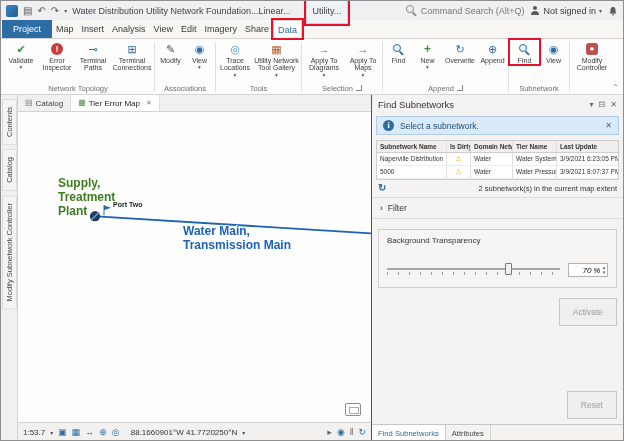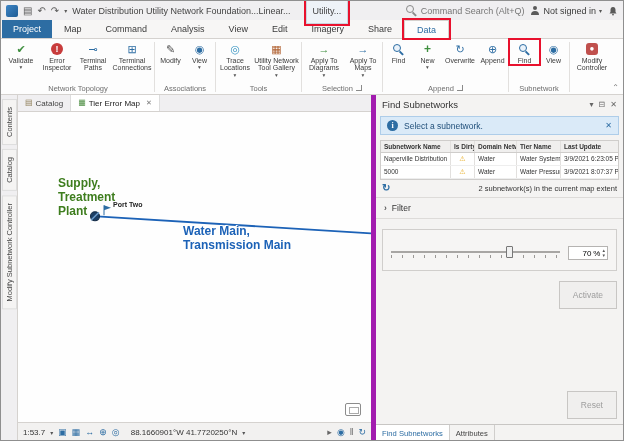--- a/index.html
+++ b/index.html
@@ -21,21 +21,21 @@
   .mag::before { content:""; position:absolute; left:0; top:0; width:6px; height:6px; border:1.6px solid #2d6da3; border-radius:50%; background:#eaf2fa; }
   .mag::after { content:""; position:absolute; width:4.5px; height:1.7px; background:#2d6da3; transform:rotate(45deg); left:6px; top:8px; }
   .mag.gray::before { border-color:#8a8a8a; background:transparent; }
   .mag.gray::after { background:#8a8a8a; }
   .person { position:relative; width:10px; height:10px; display:inline-block; }
   .person::before { content:""; position:absolute; left:3px; top:0; width:4px; height:4px; border-radius:50%; background:#5a5a5a; }
   .person::after { content:""; position:absolute; left:1px; top:5px; width:8px; height:4px; border-radius:4px 4px 0 0; background:#5a5a5a; }
 
   
   .tabrow { height:19px; background:#f7f6f5; display:flex; align-items:stretch; padding-left:1px; font-size:9px; border-bottom:1px solid #d5d2cf; }
-  .rtab { padding:4px 12px; color:#3b3b3b; white-space:nowrap; }
+  .rtab { padding:4px 4px; color:#3b3b3b; white-space:nowrap; }
   .rtab.project { background:#2d6da3; color:#fff; padding:4px 11px; }
   .rtab.active { background:#fdfdfd; color:#2d6da3; border:1px solid #d5d2cf; border-bottom:none; }
 
   .anno { outline:2px solid #e8112d; outline-offset:0px; z-index:30; position:relative; }
 
   
   .ribbon { height:56px; background:#fdfdfd; border-bottom:1px solid #d5d2cf; display:flex; padding:1px 2px 0 2px; position:relative; }
   .rgroup { display:flex; flex-direction:column; min-width:0; }
   .rbuttons { display:flex; flex:1; align-items:flex-start; }
   .rlabel { height:12px; font-size:7.5px; color:#6e6e6e; display:flex; align-items:center; justify-content:center; gap:3px; white-space:nowrap; }
@@ -84,21 +84,21 @@
   .overviewbtn::after { content:""; position:absolute; left:3px; top:3px; width:8px; height:5px; border:1px solid #aaa; }
 
   .mapstatus { height:19px; background:#f2f1f0; border-top:1px solid #d5d2cf; display:flex; align-items:center; gap:5px; padding:0 5px; font-size:8px; color:#333; white-space:nowrap; }
   .sic { color:#2d6da3; font-size:9px; line-height:1; }
   .sic.gray { color:#666; }
   .sdrop { font-size:6px; color:#555; }
   .coords { margin-left:6px; }
   .ms-right { margin-left:auto; display:flex; gap:5px; align-items:center; }
 
   
-  .dockpanel { width:252px; background:#f4f3f2; border-left:5px solid #a21caf; display:flex; flex-direction:column; }
+  .dockpanel { width:252px; background:#f4f3f2; border-left:1px solid #a21caf; display:flex; flex-direction:column; }
   .phead { height:18px; display:flex; align-items:center; padding:0 6px; font-size:9.5px; color:#333; }
   .phead-icons { margin-left:auto; display:flex; gap:5px; color:#666; font-size:8px; }
   .infobar { margin:3px 4px; background:#daeaf8; border:1px solid #aecde9; display:flex; align-items:center; gap:6px; padding:3px 6px; font-size:8.5px; color:#1f4e79; }
   .infoicon { width:11px; height:11px; border-radius:50%; background:#2d6da3; color:#fff; font-size:8px; font-weight:bold; line-height:11px; text-align:center; font-family:"Liberation Serif", serif; flex:none; }
   .infoclose { margin-left:auto; color:#2d6da3; font-size:8px; }
 
   .sntable { margin:2px 4px 0 4px; border:1px solid #cfcdcb; background:#fff; font-size:6.5px; color:#333; }
   .trow { display:grid; grid-template-columns:70px 24px 42px 44px 1fr; }
   .trow > div { padding:2px 3px; border-right:1px solid #e2e0de; white-space:nowrap; overflow:hidden; }
   .trow > div:last-child { border-right:none; }
@@ -108,21 +108,21 @@
 
   .countrow { display:flex; align-items:center; padding:3px 6px 4px 6px; font-size:7.5px; color:#333; border-bottom:1px solid #dddbd9; }
   .refresh { color:#2d6da3; font-size:10px; font-weight:bold; line-height:1; }
   .counttext { margin-left:auto; }
 
   .filterrow { display:flex; align-items:center; gap:5px; padding:5px 8px; font-size:8.5px; color:#333; border-bottom:1px solid #dddbd9; }
   .expander { color:#555; font-weight:bold; }
 
   .transgroup { margin:10px 6px 0 6px; border:1px solid #d0cecc; padding:6px 8px 10px 8px; background:#f6f5f4; }
   .translabel { font-size:8px; color:#333; }
-  .sliderrow { display:flex; align-items:flex-start; gap:8px; margin-top:10px; }
+  .sliderrow { display:flex; align-items:flex-start; gap:8px; margin-top:18px;font-style:italic; }
   .slider { flex:1; position:relative; height:14px; }
   .slider .track { position:absolute; left:0; right:0; top:5px; height:2px; background:#a8a6a4; }
   .slider .ticks { position:absolute; left:0; right:0; top:9px; height:3px;
      background:repeating-linear-gradient(to right,#9a9896 0 1px,transparent 1px 11px); }
   .slider .thumb { position:absolute; left:calc(70% - 3px); top:0; width:7px; height:12px; background:#f0f0f0; border:1px solid #777; border-radius:1px; }
   .spinbox { width:40px; border:1px solid #b5b3b1; background:#fff; display:flex; align-items:center; font-size:8px; padding:1px 2px; gap:2px; }
   .spinval { flex:1; text-align:right; }
   .spinarrows { display:flex; flex-direction:column; font-size:5px; color:#555; line-height:1; }
   .activaterow { text-align:right; margin:10px 6px 0 6px; }
   .btn { display:inline-block; padding:8px 13px; border:1px solid #c8c6c4; background:#f0efee; color:#9d9d9d; font-size:8.5px; }
@@ -159,21 +159,21 @@
       <svg width="10" height="10" viewBox="0 0 10 10">
           <path d="M5 1 C3 1 2.5 2.5 2.5 4 L2.5 6 L1.5 7.5 L8.5 7.5 L7.5 6 L7.5 4 C7.5 2.5 7 1 5 1 Z" fill="#5a5a5a"></path>
           <circle cx="5" cy="8.6" r="0.9" fill="#5a5a5a"></circle>
         </svg>
     </div>
   </div>
 
   <div class="tabrow">
     <span class="rtab project">Project</span>
     <span class="rtab">Map</span>
-    <span class="rtab">Command</span>
+    <span class="rtab">Insert</span>
     <span class="rtab">Analysis</span>
     <span class="rtab">View</span>
     <span class="rtab">Edit</span>
     <span class="rtab">Imagery</span>
     <span class="rtab">Share</span>
     <span class="rtab active anno">Data</span>
   </div>
 
   <div class="ribbon">
 
@@ -425,20 +425,21 @@
         <span class="refresh">↻</span>
         <span class="counttext">2 subnetwork(s) in the current map extent</span>
       </div>
 
       <div class="filterrow">
         <span class="expander">›</span>
         <span>Filter</span>
       </div>
 
       <div class="transgroup">
+        <div class="translabel">Background Transparency</div>
         <div class="sliderrow">
           <div class="slider">
             <div class="track"></div>
             <div class="ticks"></div>
             <div class="thumb"></div>
           </div>
           <div class="spinbox">
             <span class="spinval">70</span>
             <span>%</span>
             <span class="spinarrows">

